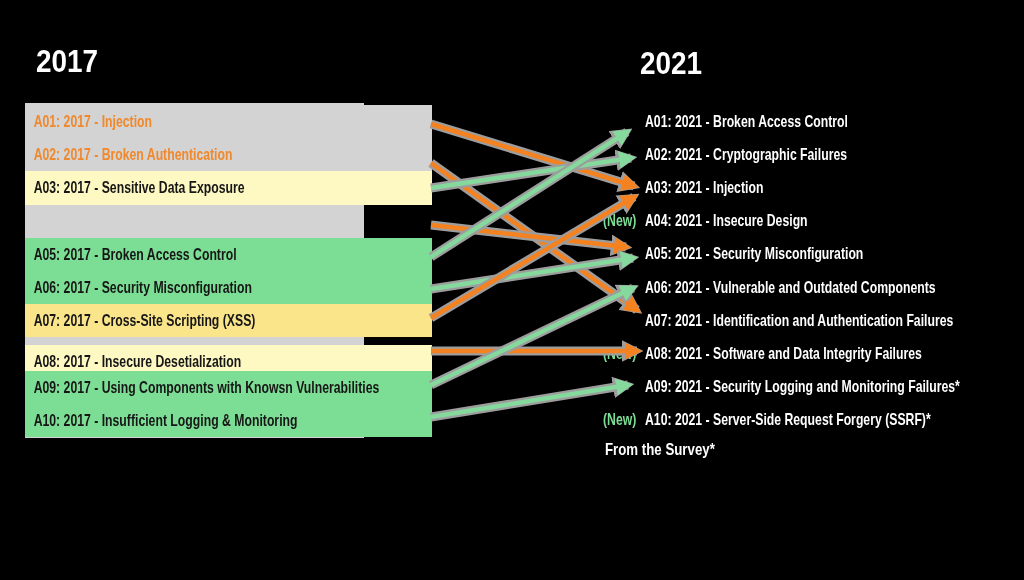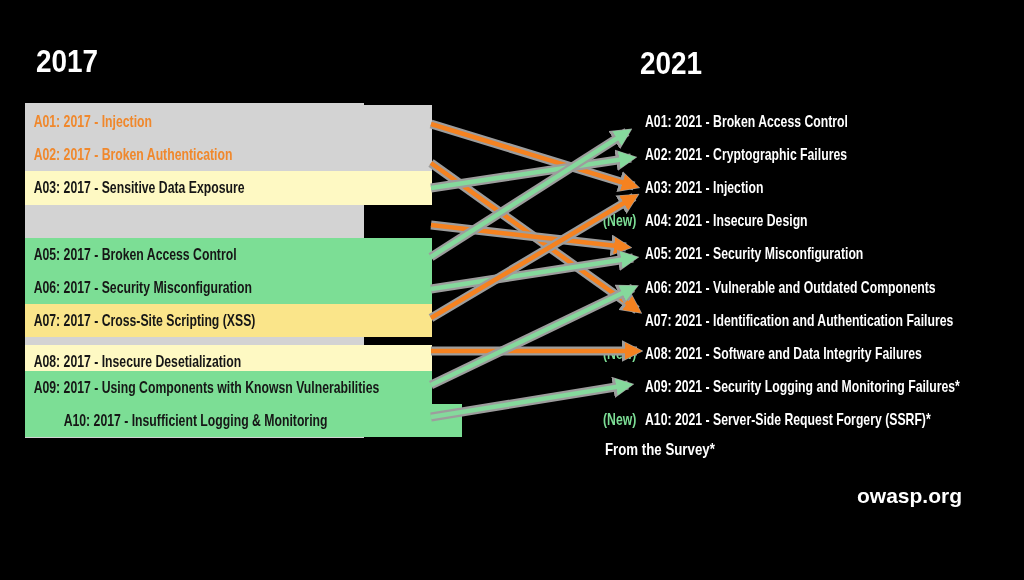--- a/index.html
+++ b/index.html
@@ -64,42 +64,41 @@
       </div>
       <div class="row" style="top: 201.2px; background: rgb(250, 229, 138);">
         <span class="row-label" style="color: rgb(22, 22, 22);">A07: 2017 - Cross-Site Scripting (XSS)</span>
       </div>
       <div class="row" style="top: 242px; background: #fef9c3;">
         <span class="row-label" style="color: rgb(22, 22, 22);">A08: 2017 - Insecure Desetialization</span>
       </div>
       <div class="row" style="top: 267.6px; background: rgb(124, 222, 149);">
         <span class="row-label" style="color: rgb(22, 22, 22);">A09: 2017 - Using Components with Knowsn Vulnerabilities</span>
       </div>
-      <div class="row" style="top: 300.8px; background: rgb(124, 222, 149); padding-left: 30px;">
+      <div class="row" style="top: 300.8px; background: rgb(124, 222, 149);">
         <span class="row-label" style="color: rgb(22, 22, 22);">A10: 2017 - Insufficient Logging &amp; Monitoring</span>
       </div>
     </div>
   <div id="right-list">
       <div class="right-item" style="top: 111.6px;">A01: 2021 - Broken Access Control</div>
       <div class="right-item" style="top: 144.8px;">A02: 2021 - Cryptographic Failures</div>
       <div class="right-item" style="top: 178px;">A03: 2021 - Injection</div>
       <div class="right-item" style="top: 211.2px;">A04: 2021 - Insecure Design</div>
       <div class="new-label" style="color: rgb(124, 221, 149); top: 211.2px;">(New)</div>
       <div class="right-item" style="top: 244.4px;">A05: 2021 - Security Misconfiguration</div>
       <div class="right-item" style="top: 277.6px;">A06: 2021 - Vulnerable and Outdated Components</div>
       <div class="right-item" style="top: 310.8px;">A07: 2021 - Identification and Authentication Failures</div>
       <div class="right-item" style="top: 344px;">A08: 2021 - Software and Data Integrity Failures</div>
       <div class="new-label" style="color: rgb(124, 221, 149); top: 344px;">(New)</div>
       <div class="right-item" style="top: 377.2px;">A09: 2021 - Security Logging and Monitoring Failures*</div>
       <div class="right-item" style="top: 410.4px;">A10: 2021 - Server-Side Request Forgery (SSRF)*</div>
       <div class="new-label" style="color: rgb(124, 221, 149); top: 410.4px;">(New)</div>
     </div>
 
   <div class="footnote">From the Survey*</div>
-  <div class="credit">owasp.org</div>
 
   <svg id="arrows" width="1024" height="580" viewBox="0 0 1024 580">
       <defs>
         <marker id="head-halo" viewBox="0 0 10 10" refX="7" refY="5" markerWidth="2.4" markerHeight="2.4" orient="auto">
           <path d="M0,0 L10,5 L0,10 z" fill="#9D9D9D"></path>
         </marker>
         <marker id="head-orange" viewBox="0 0 10 10" refX="7" refY="5" markerWidth="3.8" markerHeight="3.8" orient="auto">
           <path d="M0,0 L10,5 L0,10 z" fill="#F58220"></path>
         </marker>
         <marker id="head-green" viewBox="0 0 10 10" refX="7" refY="5" markerWidth="3.8" markerHeight="3.8" orient="auto">

